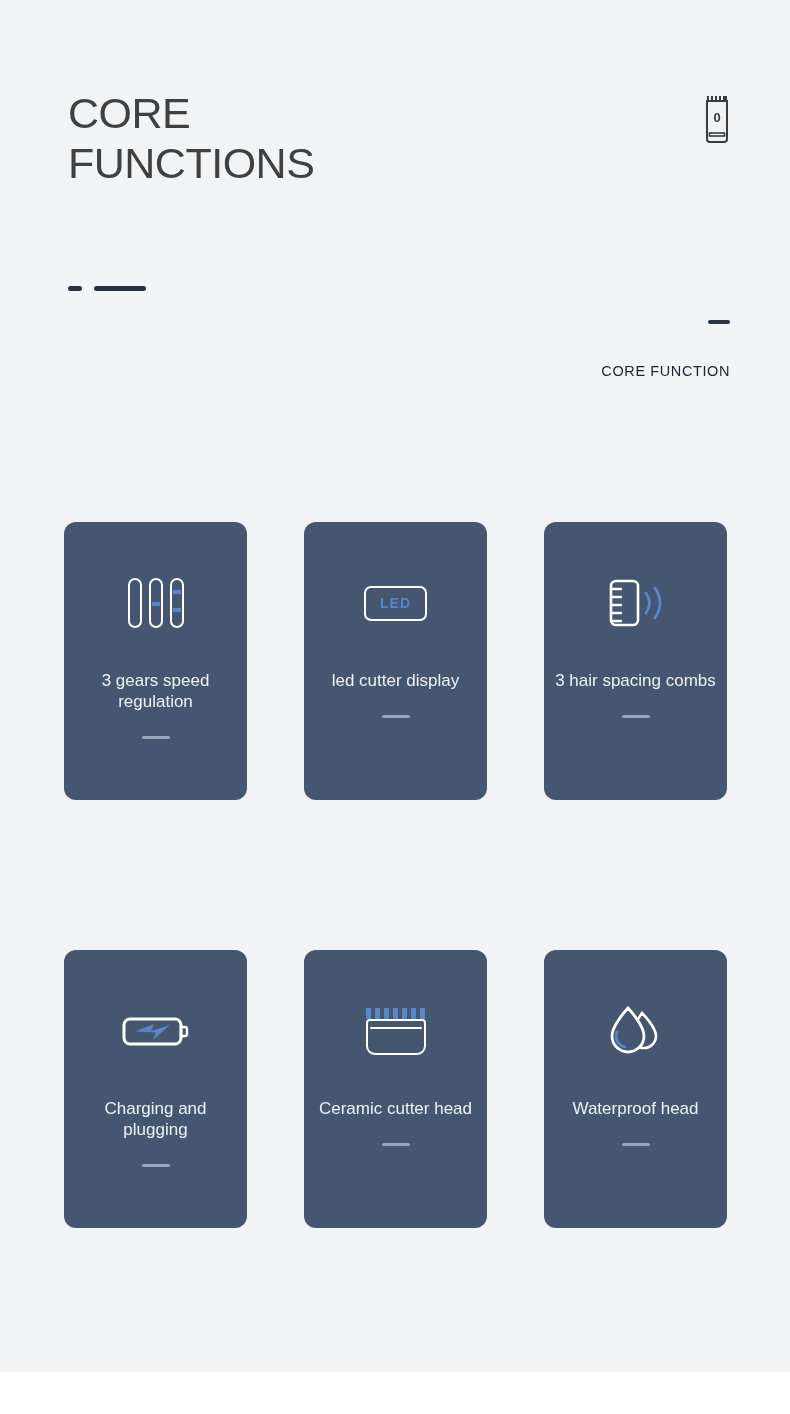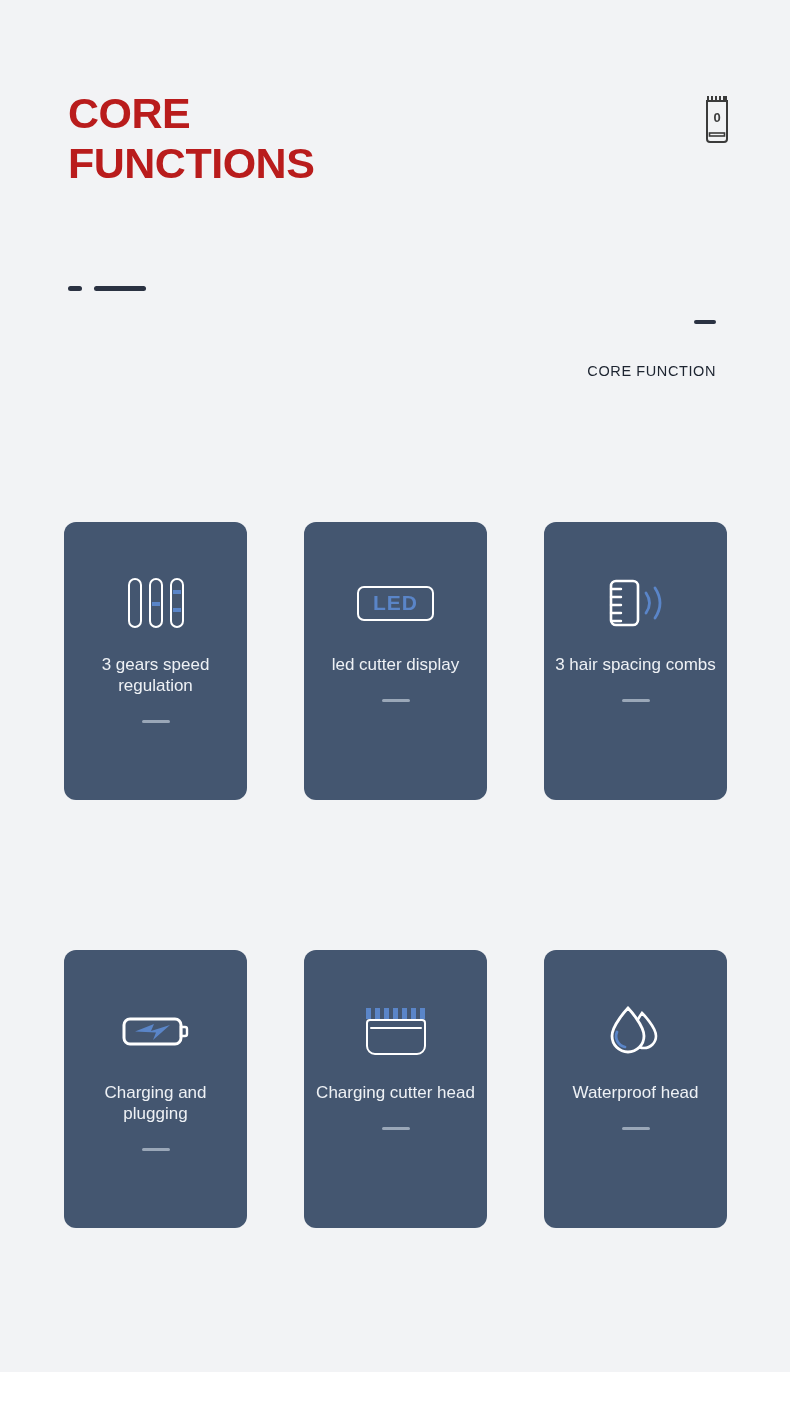--- a/index.html
+++ b/index.html
@@ -30,22 +30,22 @@
   }
 
   
   .page-title {
     position: absolute;
     left: 68px;
     top: 88px;
     width: 420px;
     font-size: 43px;
     line-height: 50px;
-    font-weight: 700;
-    color: #b91c1c;
+    font-weight: 400;
+    color: #404040;
     letter-spacing: -0.5px;
     white-space: pre-line;
   }
   .clipper-icon {
     position: absolute;
     right: 58px;
     top: 92px;
     width: 30px;
     height: 56px;
   }
@@ -68,21 +68,21 @@
   .dash-long {
     width: 52px;
     height: 5px;
     border-radius: 3px;
     background: #2b3242;
   }
 
   
   .label-block {
     position: absolute;
-    right: 74px;
+    right: 60px;
     top: 320px;
     text-align: right;
   }
   .label-dash {
     display: inline-block;
     width: 22px;
     height: 4px;
     border-radius: 2px;
     background: #2b3242;
     margin-bottom: 34px;
@@ -121,21 +121,21 @@
     align-items: center;
   }
   .card-icon {
     margin-top: 50px;
     height: 62px;
     display: flex;
     align-items: center;
     justify-content: center;
   }
   .card-label {
-    margin-top: 20px;
+    margin-top: 36px;
     width: 168px;
     text-align: center;
     color: #eef1f5;
     font-size: 17px;
     line-height: 21px;
     font-weight: 400;
   }
   .card-rule {
     margin-top: 24px;
     width: 28px;
@@ -164,21 +164,21 @@
     height: 4px;
     background: #5a85c8;
   }
 
   
   .led-box {
     border: 2px solid #ffffff;
     border-radius: 7px;
     padding: 4px 14px 5px 14px;
     color: #5a85c8;
-    font-size: 21px;
+    font-size: 14px;
     font-weight: 600;
     letter-spacing: 1px;
     line-height: 22px;
   }
 
   
   .svg-icon { display: block; }
 
   
   .cutter {
@@ -316,21 +316,21 @@
               <span class="tooth"></span>
               <span class="tooth"></span>
               <span class="tooth"></span>
               <span class="tooth"></span>
             </div>
             <div class="cutter-body">
               <span class="cutter-inner"></span>
             </div>
           </div>
         </div>
-        <div class="card-label">Charging cutter
+        <div class="card-label">Ceramic cutter
 head</div>
         <div class="card-rule"></div>
       </div>
 
       <div class="card">
         <div class="card-icon">
           <svg class="svg-icon" viewBox="0 0 60 56" width="60" height="56" fill="none">
             <path d="M36 10 C36 10 50 24 50 33 a12 12 0 0 1 -24 0 C26 24 36 10 36 10 Z" stroke="#ffffff" stroke-width="2.6"></path>
             <path d="M22 5 C22 5 38 22 38 33 a16 16 0 0 1 -32 0 C6 22 22 5 22 5 Z" stroke="#ffffff" stroke-width="2.8" fill="#445670"></path>
             <path d="M11 29 a11 11 0 0 0 8 15" stroke="#5a85c8" stroke-width="2.8" stroke-linecap="round" fill="none"></path>

